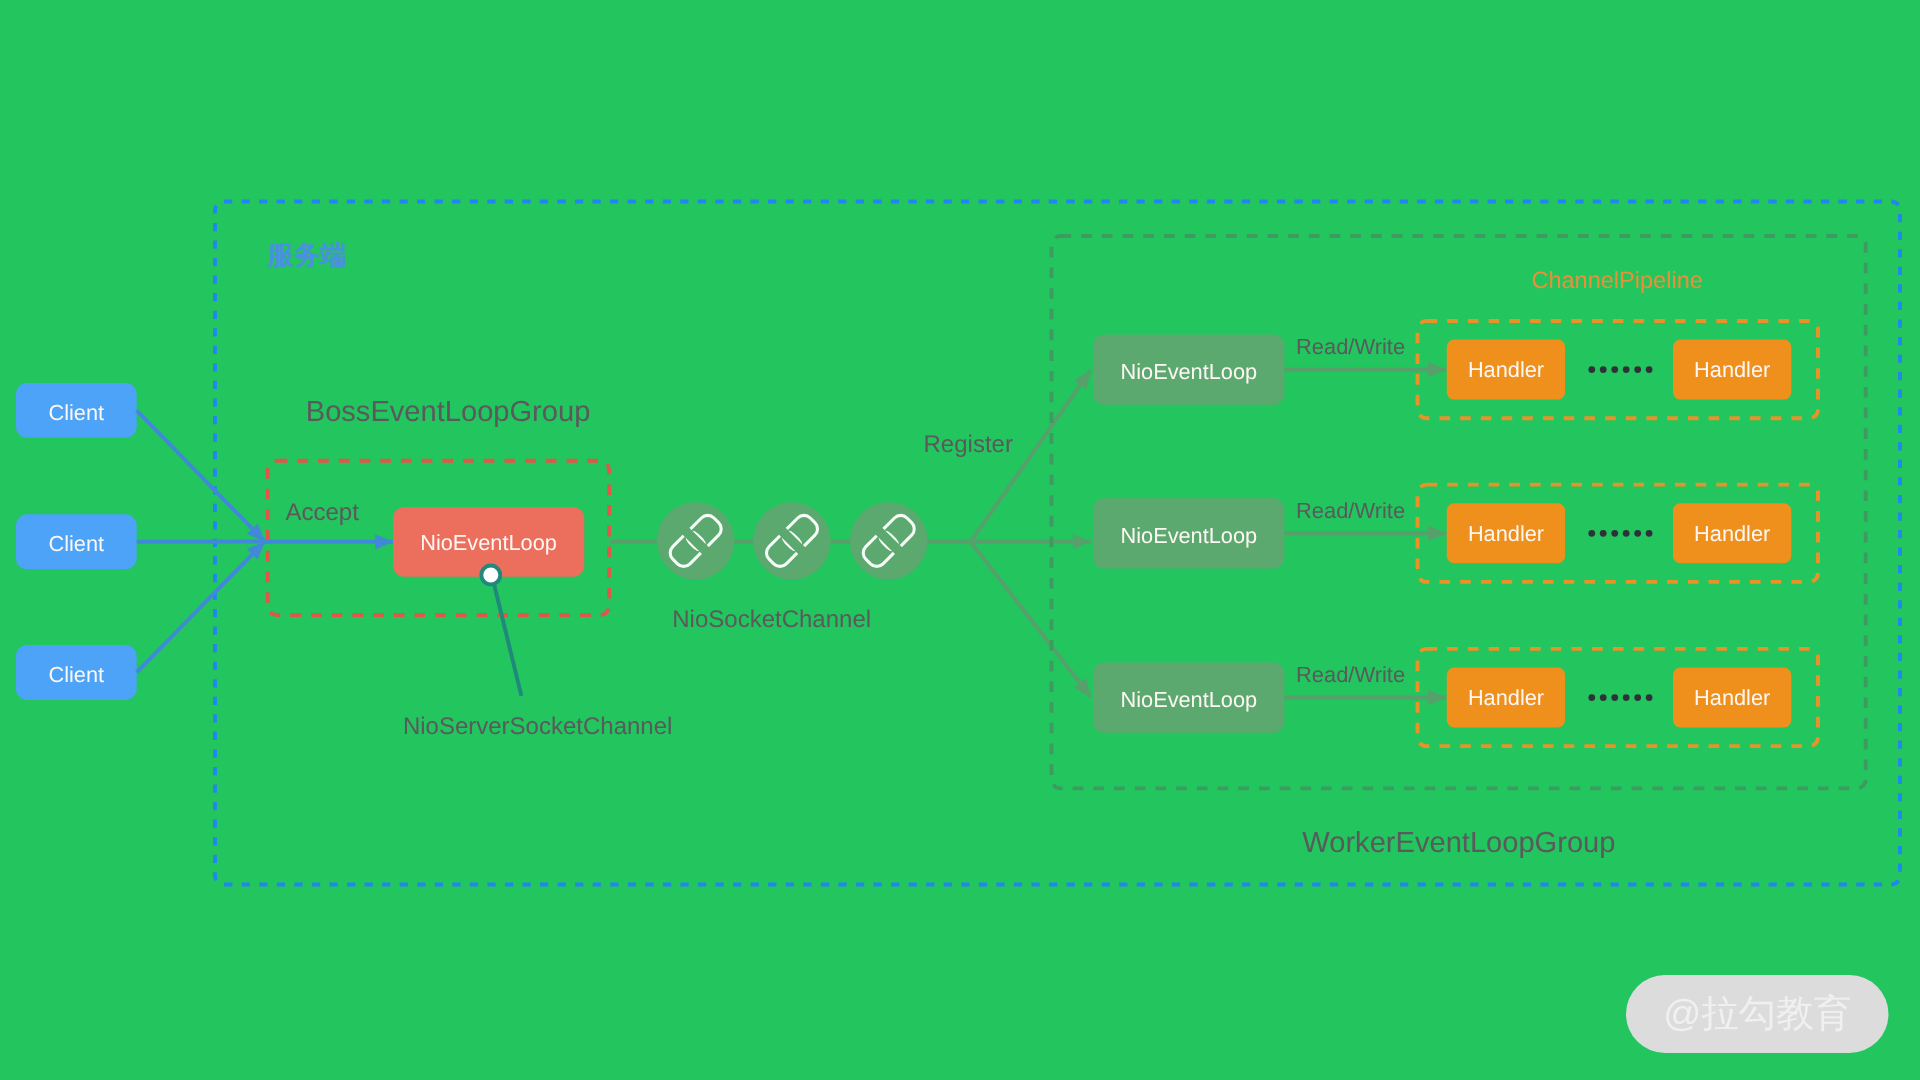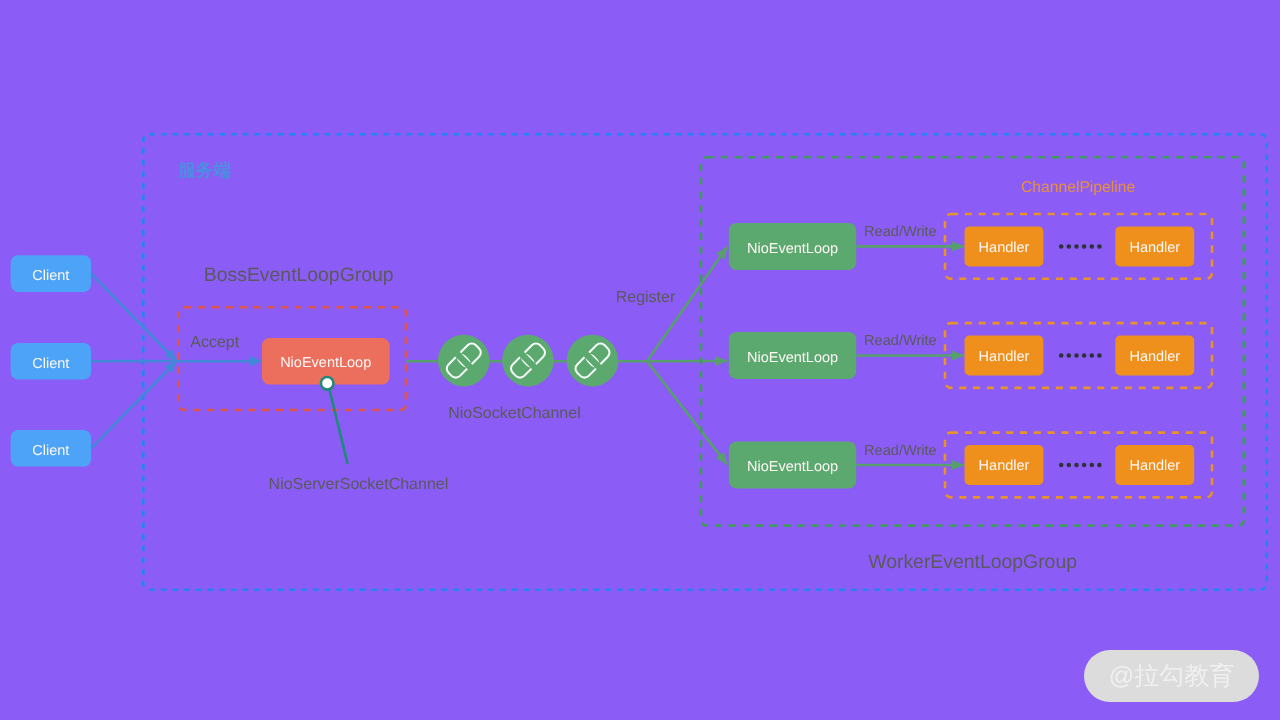--- a/index.html
+++ b/index.html
@@ -1,21 +1,21 @@
 <!DOCTYPE html>
 <html><head>
 <meta charset="utf-8">
 <style>
   html,body{margin:0;padding:0;background:#ffffff;}
   body{width:1280px;height:720px;overflow:hidden;
        font-family:"Liberation Sans",sans-serif;
        -webkit-font-smoothing:antialiased;
        text-rendering:geometricPrecision;}
   svg text{-webkit-font-smoothing:antialiased;}
-  #stage{position:relative;width:1280px;height:720px;background:#8b5cf6;}
+  #stage{position:relative;width:1280px;height:720px;background:#22c55e;}
   svg#diagram{position:absolute;left:0;top:0;width:1280px;height:720px;display:block;}
   svg text{font-family:"Liberation Sans",sans-serif;}
   .lbl-box{font-size:14.5px;fill:#fdf7f4;}
   .lbl-gray{font-size:19.4px;fill:#5a5a5c;}
   .lbl-gray2{font-size:16px;fill:#5a5a5c;}
   .lbl-small{font-size:14.6px;fill:#5a5a5c;}
   .lbl-cn{font-size:17.6px;fill:#4a8fe0;font-weight:600;}
   .lbl-pipe{font-size:15.7px;fill:#e8913a;}
   #watermark{position:absolute;}
 </style>

